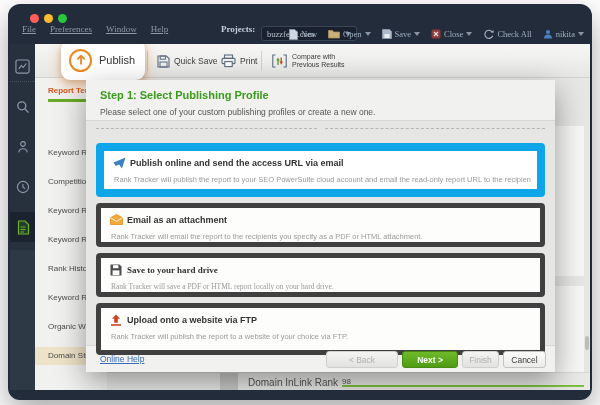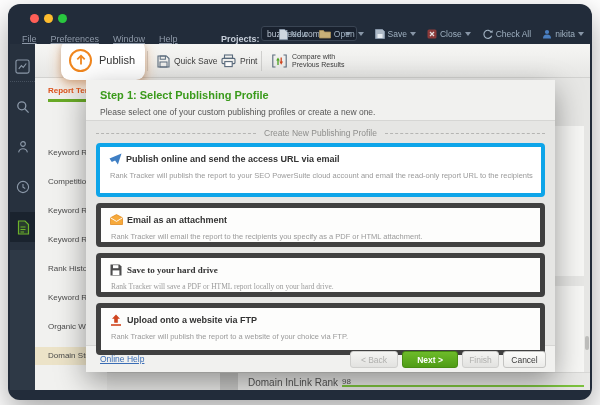--- a/index.html
+++ b/index.html
@@ -6,21 +6,21 @@
   html,body { width:600px; height:405px; background:#fff; font-family:"Liberation Sans", sans-serif; overflow:hidden; }
   .window { position:absolute; left:8px; top:4px; width:584px; height:396px; border-radius:12px;
             background:#222c3a; box-shadow:0 12px 32px rgba(0,0,0,.35); overflow:hidden; }
 
   
   .titlebar { position:absolute; left:0; top:0; right:0; height:20px; }
   .tl { position:absolute; top:10px; width:9px; height:9px; border-radius:50%; }
   .tl.red { left:22px; background:#ff5f57; } .tl.yellow { left:36px; background:#febc2e; } .tl.green { left:50px; background:#29c73f; }
 
   
-  .menubar { position:absolute; left:0; top:20px; right:0; height:20px; display:flex; align-items:flex-end; }
+  .menubar { position:absolute; left:0; top:20px; right:0; height:20px; display:flex; align-items:flex-start;font-family:Liberation Serif, serif; }
   .menu-item { font-size:9px; color:#8e99a8; text-decoration:underline; margin-left:14px; cursor:default; }
   .menu-item:first-child { margin-left:14px; }
   .projects-label { position:absolute; left:213px; font-size:9px; color:#c7cfda; font-weight:bold; }
   .project-select { position:absolute; left:253px; top:2px; width:96px; height:15px; background:#19212e; border:1px solid #3a4554;
                     border-radius:3px; display:flex; align-items:center; padding:0 5px; }
   .project-select .val { font-size:8.5px; color:#b9c3d0; flex:1; }
   .caret { width:0; height:0; border-left:3px solid transparent; border-right:3px solid transparent; border-top:4px solid #8795a6; display:inline-block; }
   .top-actions { position:absolute; right:8px; top:0; height:20px; display:flex; align-items:center; gap:11px; }
   .top-action { display:flex; align-items:center; gap:3px; font-size:8.5px; color:#9fb0c0; cursor:default; }
 
@@ -70,31 +70,31 @@
   
   .modal { position:absolute; left:76px; top:36px; width:469px; height:292px; background:#f1f1ef; border-radius:0;
            box-shadow:0 10px 28px rgba(0,0,0,.38); z-index:10; overflow:hidden; }
   .m-title { position:absolute; left:14px; top:9px; font-size:11px; font-weight:bold; color:#3a9a1b; }
   .m-sub { position:absolute; left:14px; top:27px; font-size:8.5px; color:#555; }
   .m-body { position:absolute; left:0; right:0; top:40px; height:226px; background:#e6e6e4; border-top:1px solid #d6d6d4; border-bottom:1px solid #d6d6d4; }
   .section-row { position:absolute; left:10px; right:10px; top:7px; display:flex; align-items:center; gap:8px; }
   .dash { flex:1; border-top:1px dashed #b5b5b3; }
   .section-label { font-size:8.5px; color:#8e8e8c; white-space:nowrap; }
   .card { position:absolute; left:10px; width:449px; background:#fdfdfc; border:5px solid #404040; border-radius:4px; cursor:pointer; }
-  .card.selected { background:#fff; border:4px solid #0ea5e9; }
+  .card.selected { background:#fff; border:8px solid #0ea5e9; }
   .card-title { position:absolute; left:26px; top:7px; font-size:9px; font-weight:bold; color:#333; white-space:nowrap; }
   .card-desc { position:absolute; left:10px; top:24px; right:6px; font-size:7.5px; color:#9a9a9a; white-space:nowrap; overflow:hidden; }
   .card-icon { position:absolute; left:9px; top:6px; }
   .m-footer { position:absolute; left:0; right:0; bottom:0; height:26px; }
   .help-link { position:absolute; left:14px; top:8px; font-size:8.5px; color:#3a6db5; text-decoration:underline; cursor:pointer; }
   .btn { position:absolute; top:5px; height:17px; border-radius:3px; font-size:8.5px; display:flex; align-items:center; justify-content:center; cursor:pointer; }
   .btn.disabled { background:linear-gradient(#f4f4f2,#e2e2e0); border:1px solid #cfcfcd; color:#b0b0ae; cursor:default; }
   .btn.primary { background:linear-gradient(#6dbb2a,#4f9c15); border:1px solid #478c12; color:#fff; font-weight:bold; }
   .btn.normal { background:linear-gradient(#fcfcfa,#ebebe9); border:1px solid #c4c4c2; color:#3c3c3c; }
-  .btn-back { right:157px; width:48px; } .btn-next { right:97px; width:56px; } .btn-finish { right:56px; width:37px; padding:0 6px; }
+  .btn-back { right:157px; width:72px; } .btn-next { right:97px; width:56px; } .btn-finish { right:56px; width:37px; padding:0 6px; }
   .btn-cancel { right:9px; width:43px; padding:0 6px; }
   svg { display:block; }
 </style>
 </head>
 <body>
 
 <div class="window">
 
   <div class="titlebar">
     <span class="tl red"></span>
@@ -268,21 +268,20 @@
       <span class="bgb-value">98</span>
       <div class="bgb-line"></div>
     </div>
 
     <div class="modal">
       <div class="m-title">Step 1: Select Publishing Profile</div>
       <div class="m-sub">Please select one of your custom publishing profiles or create a new one.</div>
       <div class="m-body">
         <div class="section-row">
           <span class="dash"></span>
-          <span class="section-label">Create New Publishing Profile</span>
           <span class="dash"></span>
         </div>
         <div class="card selected" style="top:22px; height:54px;">
           <span class="card-icon">
             <svg width="13" height="12" viewBox="0 0 13 12">
                 <path d="M.5 5.5 12.5.6 8.9 11.4 6.1 7.5 2.8 8.9z" fill="#3f7fc4"></path>
               </svg>
           </span>
           <div class="card-title">Publish online and send the access URL via email</div>
           <div class="card-desc">Rank Tracker will publish the report to your SEO PowerSuite cloud account and email the read-only report URL to the recipients you specify.</div>

